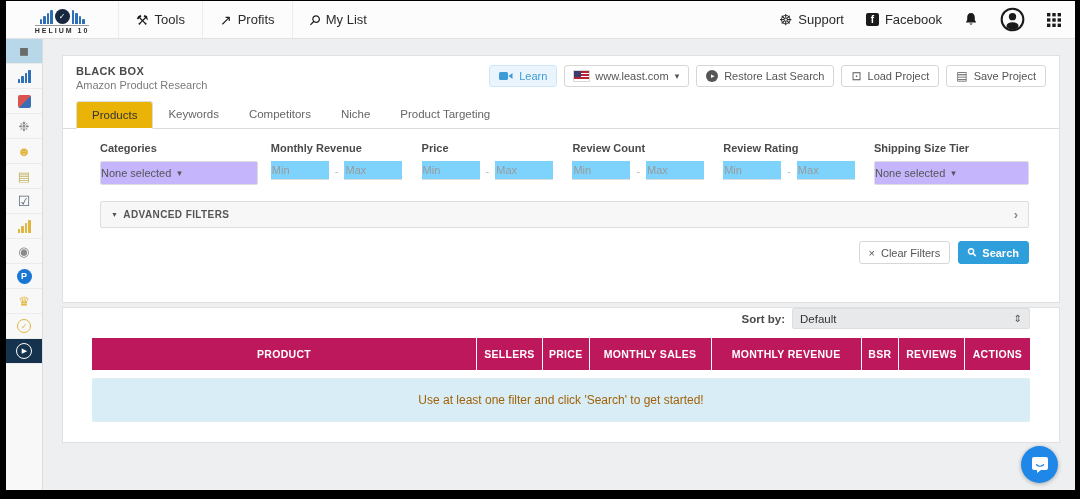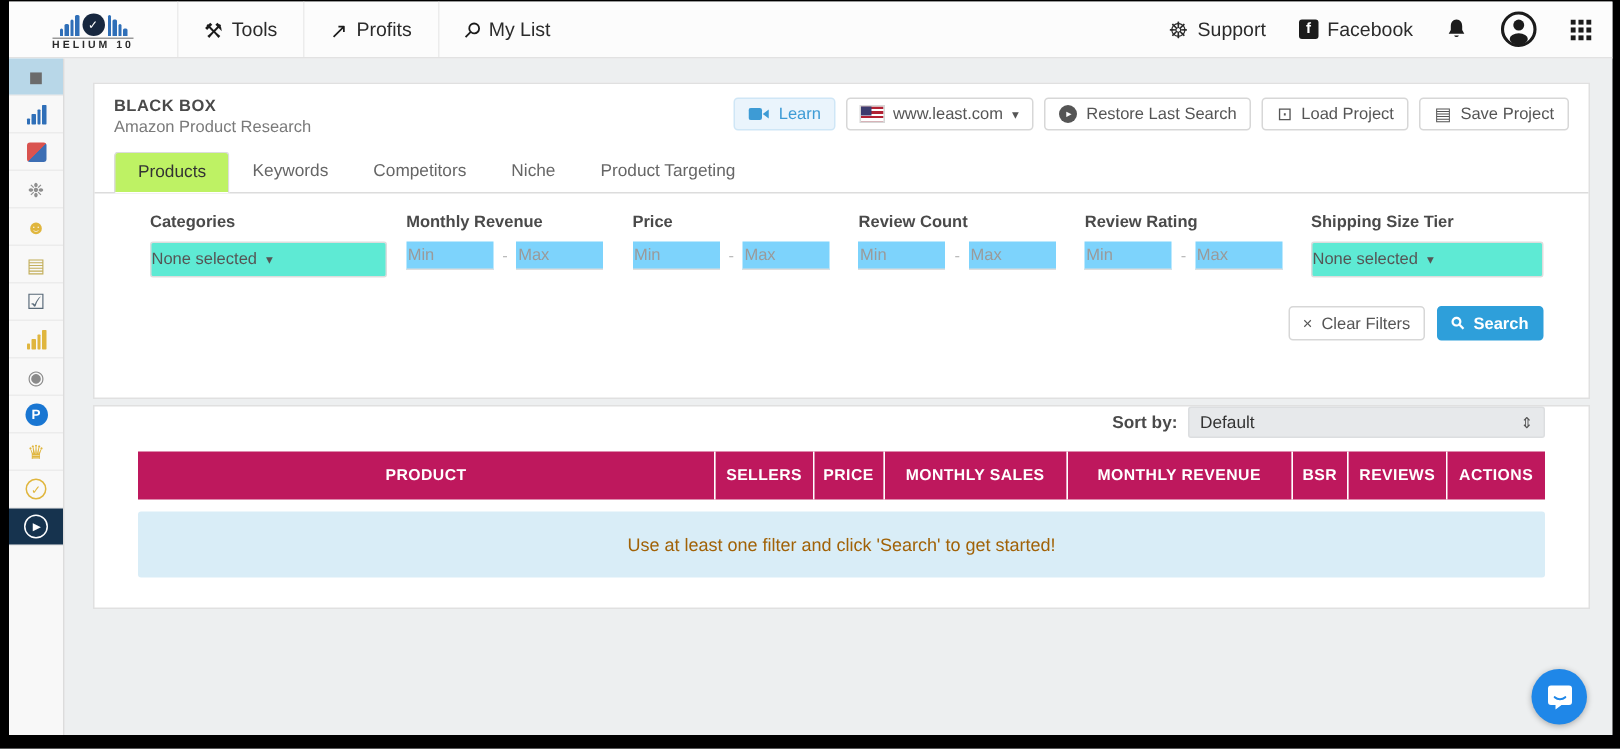--- a/index.html
+++ b/index.html
@@ -81,28 +81,28 @@
   .circ-ic { width:12px; height:12px; border-radius:50%; background:#555;
     color:#fff; font-size:7px; display:flex; align-items:center;
     justify-content:center; padding-left:1px; }
   .sq-ic { font-size:12px; color:#555; line-height:1; }
   .caret { font-size:9px; color:#555; }
 
   .tabs { display:flex; padding:0 13px; border-bottom:1px solid #dcdcdc;
     margin-top:4px; }
   .tab { font-size:11.5px; color:#666; padding:7px 15px; cursor:pointer;
     margin-bottom:-1px; }
-  .tab.active { background:#bef264; border:1px solid #dcdcdc; border-bottom:1px solid #fff;
+  .tab.active { background:#eab308; border:1px solid #dcdcdc; border-bottom:1px solid #fff;
     border-radius:3px 3px 0 0; color:#333; }
 
   .filters { display:flex; justify-content:space-between; padding:13px 30px 6px 37px; }
   .flabel { font-size:11px; font-weight:bold; color:#4a4a4a; margin-bottom:7px; }
   .fselect { border:1px solid #ddd; border-radius:2px; height:24px; display:flex;
     align-items:center; justify-content:flex-start; gap:6px; font-size:11px;
-    color:#555; cursor:pointer; background:#5eead4; }
+    color:#555; cursor:pointer; background:#c4b5fd; }
   .w-cat { width:158px; } .w-ship { width:155px; }
   .frange { display:flex; align-items:center; gap:6px; width:138px; }
   .frange input { width:58px; border:none; border-bottom:1px solid #ddd;
     font-size:11px; color:#444; padding:3px 1px; outline:none; background:#7dd3fc;
     font-family:"Liberation Sans", sans-serif; }
   .frange input::placeholder { color:#9a9a9a; }
   .sep { color:#bbb; font-size:11px; }
 
   .adv-bar { margin:10px 30px 0 37px; background:#f7f7f7; border:1px solid #ddd;
     border-radius:2px; display:flex; align-items:center; padding:5px 10px;
@@ -360,20 +360,27 @@
           </div>
           <div>
             <div class="flabel">Shipping Size Tier</div>
             <div class="fselect w-ship">
               <span>None selected</span>
               <span class="caret">▾</span>
             </div>
           </div>
         </div>
 
+        <div class="adv-bar">
+          <span class="adv-label">
+            <span class="glyph">▼</span>
+            <span>ADVANCED FILTERS</span>
+          </span>
+          <span class="adv-chevron">›</span>
+        </div>
 
         <div class="action-row">
           <div class="btn">
             <span class="xg">×</span>
             <span>Clear Filters</span>
           </div>
           <div class="btn btn-search">
             <span class="mag">⚲</span>
             <span>Search</span>
           </div>

